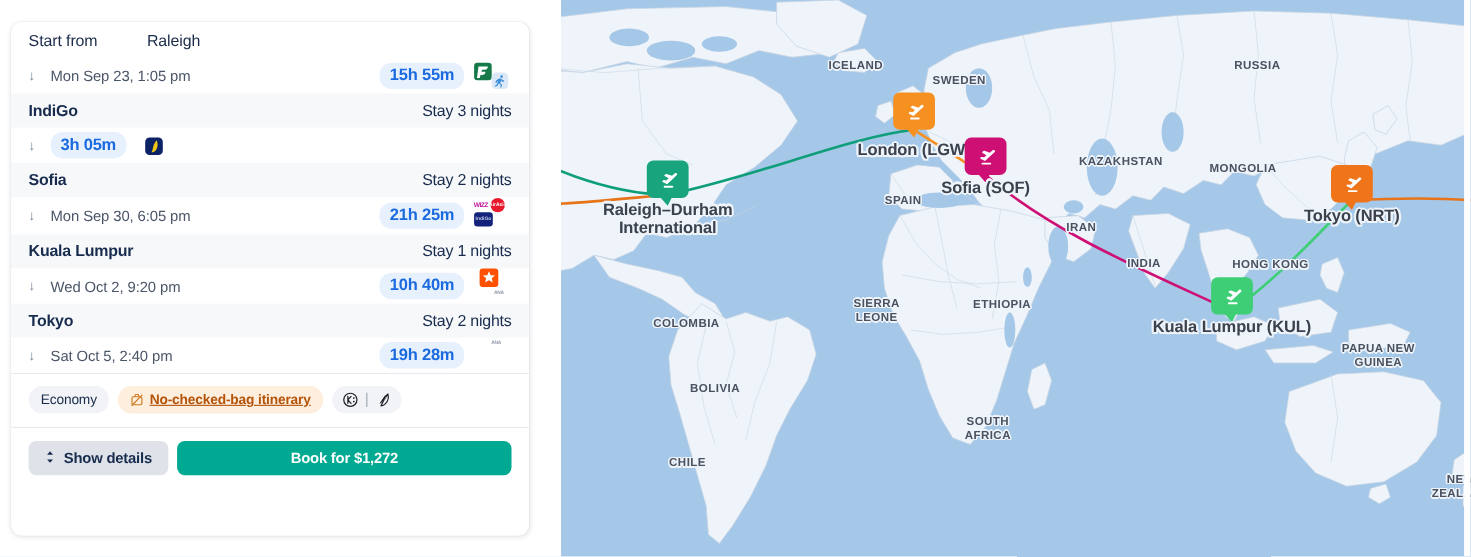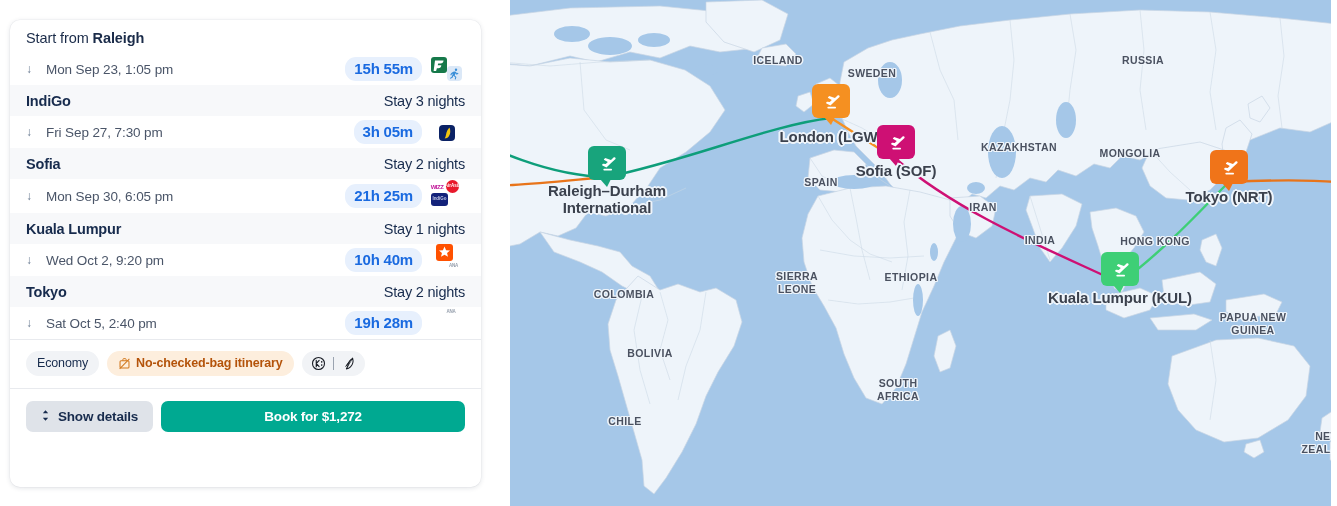--- a/index.html
+++ b/index.html
@@ -28,21 +28,21 @@
     display: flex; align-items: center;
     padding: 0 16px;
     height: 32px;
     position: relative;
   }
   .row-endpoint { height: 33px; }
   .row-endpoint .ep-text {
     font-size: 14.5px; color: #1a2b49; font-weight: 400;
     letter-spacing: -0.1px;
   }
-  .row-endpoint .ep-text b { font-weight: 700; }
+  .row-endpoint .ep-text b { font-weight: 400; margin-left: 41px; }
 
   .row-flight { height: 32px; }
   .arrow {
     color: #6b7c93; font-size: 12px; width: 20px; flex: 0 0 20px;
     text-align: left; line-height: 1;
   }
   .flight-time {
     font-size: 13.5px; color: #4a5568; letter-spacing: -0.1px;
     flex: 1 1 auto;
   }
@@ -83,21 +83,21 @@
     display: flex; align-items: center; gap: 8px;
     padding: 11px 16px 12px 16px;
   }
   .badge {
     font-size: 12.5px; border-radius: 13px; padding: 5px 11px 6px;
     white-space: nowrap; font-weight: 400; letter-spacing:-0.15px;
   }
   .badge-plain { background: #f1f3f6; color: #172b4d; }
   .badge-warn {
     background: #fdeedd; color: #b4530a; font-weight: 700;
-    display: flex; align-items: center; gap: 5px;
+    display: flex; align-items: center; gap: 5px; text-decoration: underline;
   }
   .badge-logos {
     background: #f1f3f6; border-radius: 13px; padding: 4px 9px;
     display: flex; align-items: center; gap: 7px; height: 25px;
   }
   .badge-logos .sep { width:1px; height:13px; background:#9aa3b0; }
 
   .actions {
     display: flex; align-items: center; gap: 8px;
     padding: 0 16px 0 16px;
@@ -200,21 +200,20 @@
         </span>
       </div>
 
       <div class="row-stay">
         <span class="stay-city">IndiGo</span>
         <span class="stay-nights">Stay 3 nights</span>
       </div>
 
       <div class="row row-flight">
         <span class="arrow">↓</span>
-        <span class="flight-time">Fri Sep 27, 7:30 pm</span>
         <span class="dur-pill">3h 05m</span>
         <span class="carrier-box">
           <span class="logo" style="background:#0b2265;left:10px;top:9px;width:16px;height:16px;border-radius:4px;">
             <svg viewBox="0 0 16 16">
                 <path d="M10.5 2.5c1.2 2.8 1.1 6.2-.6 8.8-1 1.5-2.6 2.2-4.2 2.2.6-1.2 1.1-2.5 1.3-3.8.4-2.6 1.6-5.3 3.5-7.2z" fill="#f1c40f"></path>
               </svg>
           </span>
         </span>
       </div>
 

